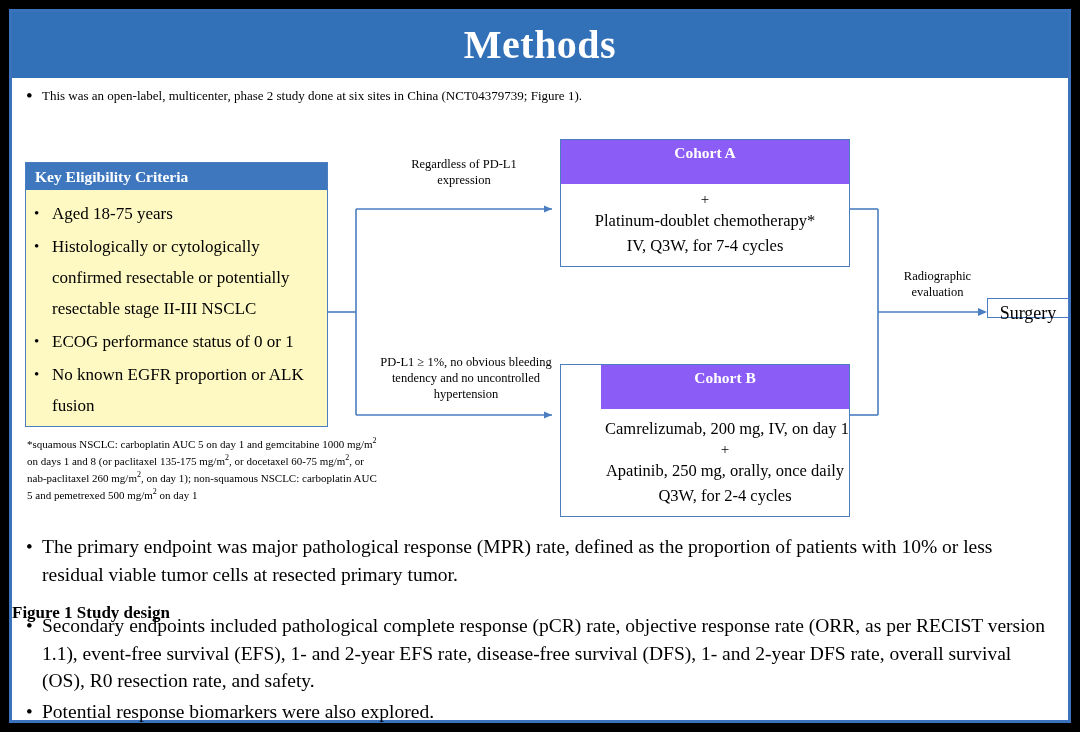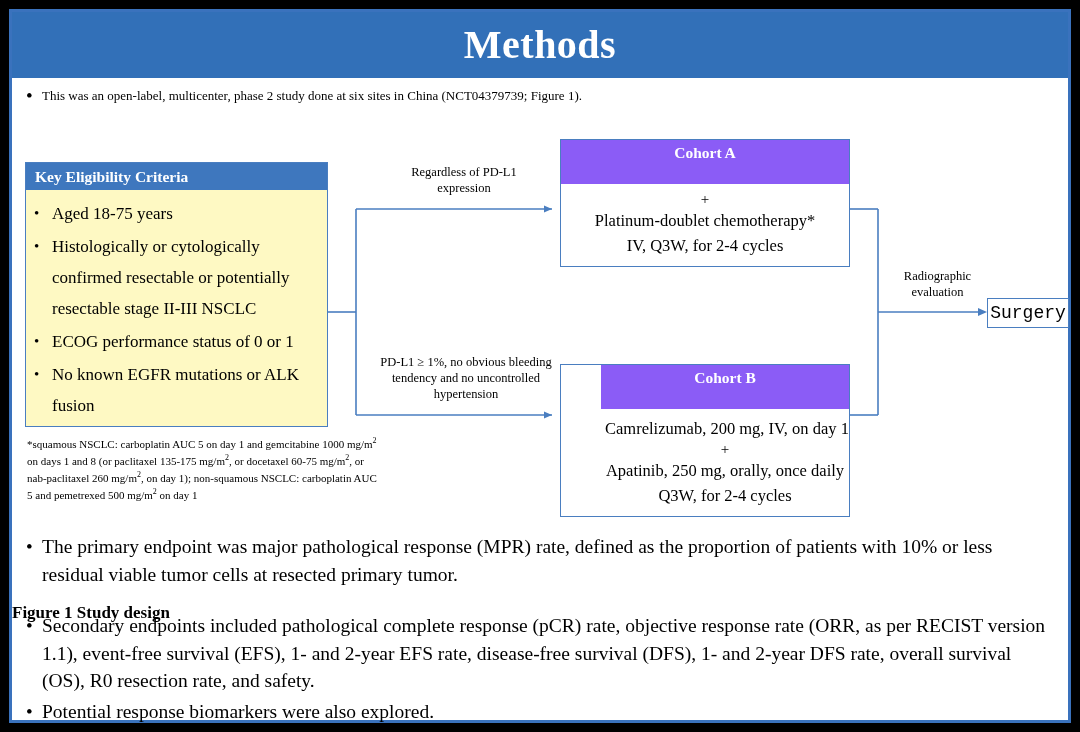--- a/index.html
+++ b/index.html
@@ -71,29 +71,29 @@
     font-size:15.5px; line-height:26px; text-align:center;
   }
   .cohort .cbody{padding:7px 4px 8px 4px; text-align:center;}
   .cohort .cline{font-size:16.5px; line-height:25px; color:#000; white-space:nowrap;}
   .cohort .plus{font-size:15px; line-height:17px; color:#000;}
   #cohort-a{left:548px; top:17px;}
   #cohort-b{left:548px; top:242px;padding-left:40px;}
 
   
   .arrow-label{position:absolute; text-align:center; font-size:12.5px; line-height:16px; color:#000;}
-  #label-a{left:372px; top:42px; width:160px;}
+  #label-a{left:372px; top:34px; width:160px;}
   #label-b{left:358px; top:232px; width:192px;}
   #label-rad{left:868px; top:146px; width:115px;}
 
   
   #surgery-box{
-    position:absolute; left:975px; top:176px; width:82px; height:30px;
+    position:absolute; left:975px; top:176px; width:82px; height:20px;
     border:1px solid #4a7ec0; box-sizing:border-box; background:#fff;
-    text-align:center; font-size:18px; line-height:28px; color:#000;font-family:Liberation Mono, monospace;
+    text-align:center; font-size:18px; line-height:28px; color:#000;
   }
 
   #connectors{position:absolute; left:0; top:0; width:1056px; height:395px;}
 
   
   #fig-caption{
     position:absolute; left:0; top:481px; width:1056px; text-align:left;
     font-weight:bold; font-size:17px; color:#000;
   }
 </style>
@@ -143,37 +143,37 @@
         <div class="elig-item">
           <span class="dot">•</span>
           <span class="txt">Histologically or cytologically confirmed resectable or potentially resectable stage II-III NSCLC</span>
         </div>
         <div class="elig-item">
           <span class="dot">•</span>
           <span class="txt">ECOG performance status of 0 or 1</span>
         </div>
         <div class="elig-item">
           <span class="dot">•</span>
-          <span class="txt">No known EGFR mutations or ALK fusion</span>
+          <span class="txt">No known EGFR proportion or ALK fusion</span>
         </div>
       </div>
     </div>
 
     <div id="footnote">*squamous NSCLC: carboplatin AUC 5 on day 1 and gemcitabine 1000 mg/m<sup>2</sup> on days 1 and 8 (or paclitaxel 135-175 mg/m<sup>2</sup>, or docetaxel 60-75 mg/m<sup>2</sup>, or nab-paclitaxel 260 mg/m<sup>2</sup>, on day 1); non-squamous NSCLC: carboplatin AUC 5 and pemetrexed 500 mg/m<sup>2</sup> on day 1</div>
 
     <div class="arrow-label" id="label-a">Regardless of PD-L1 expression</div>
     <div class="arrow-label" id="label-b">PD-L1 ≥ 1%, no obvious bleeding tendency and no uncontrolled hypertension</div>
     <div class="arrow-label" id="label-rad">Radiographic evaluation</div>
 
     <div class="cohort" id="cohort-a">
       <div class="chead">Cohort A</div>
       <div class="cbody">
         <div class="plus">+</div>
         <div class="cline">Platinum-doublet chemotherapy*</div>
-        <div class="cline">IV, Q3W, for 2-4 cycles</div>
+        <div class="cline">IV, Q3W, for 7-4 cycles</div>
       </div>
     </div>
 
     <div class="cohort" id="cohort-b">
       <div class="chead">Cohort B</div>
       <div class="cbody">
         <div class="cline">Camrelizumab, 200 mg, IV, on day 1</div>
         <div class="plus">+</div>
         <div class="cline">Apatinib, 250 mg, orally, once daily</div>
         <div class="cline">Q3W, for 2-4 cycles</div>

